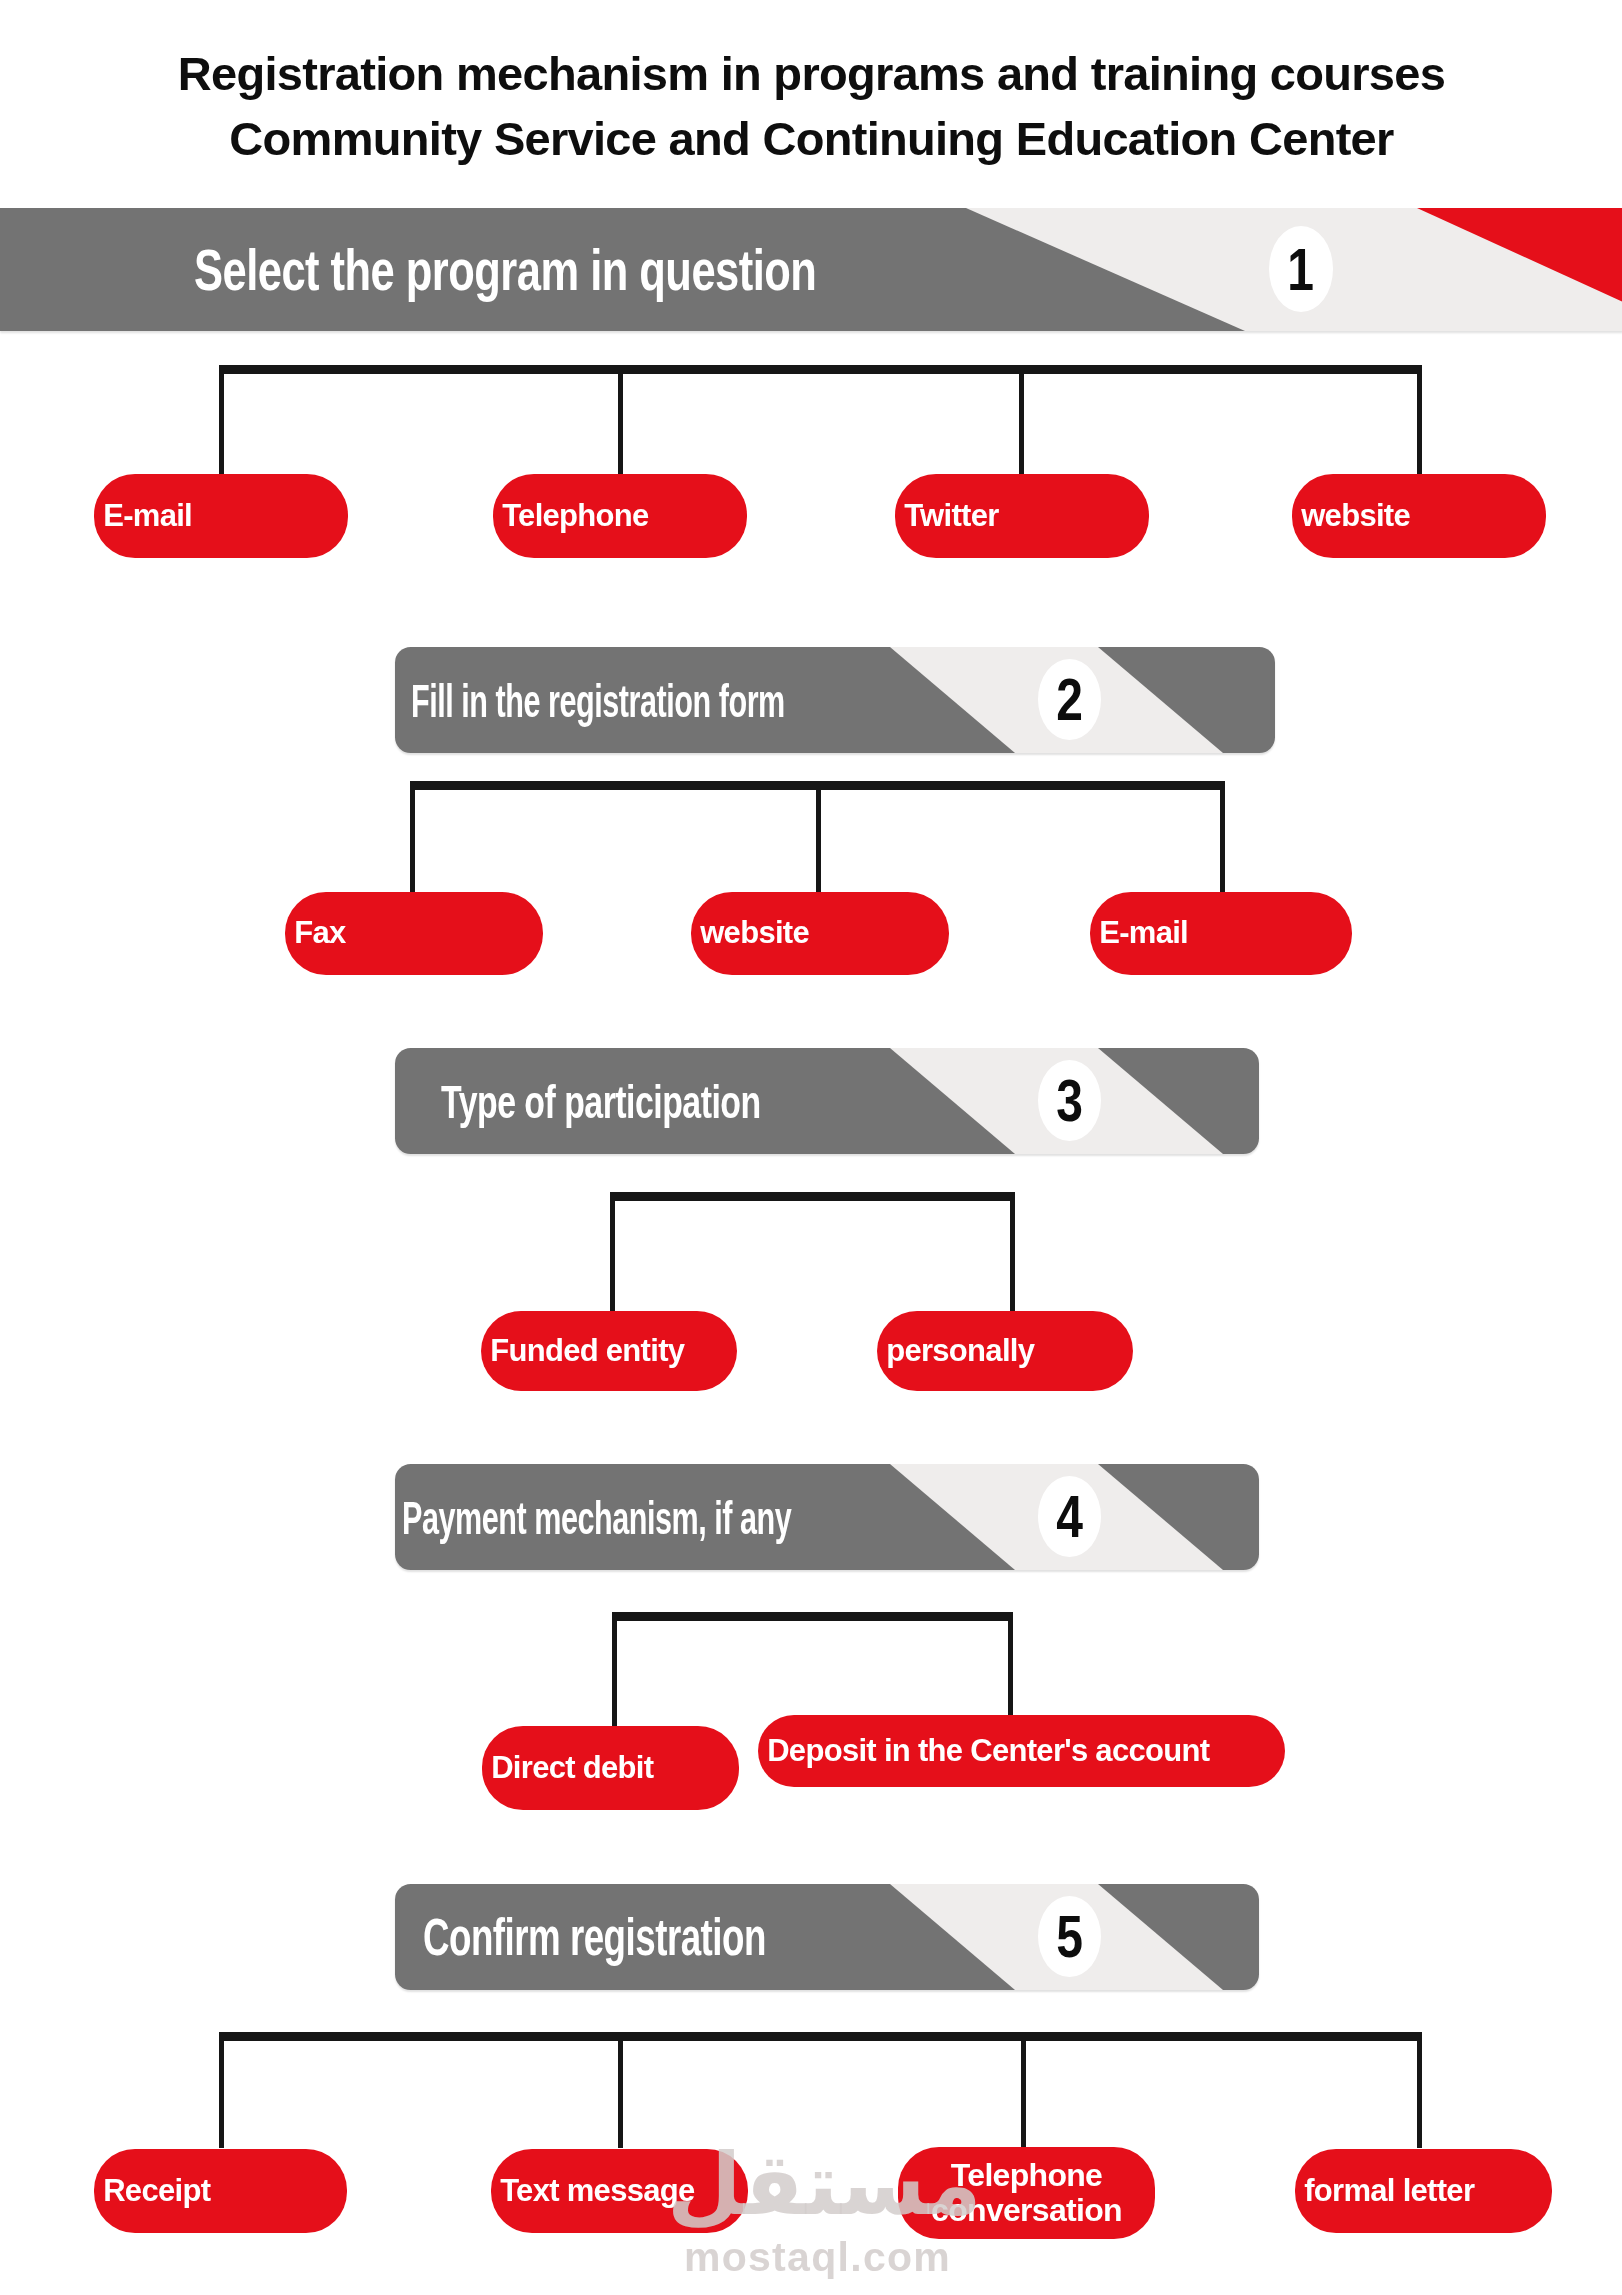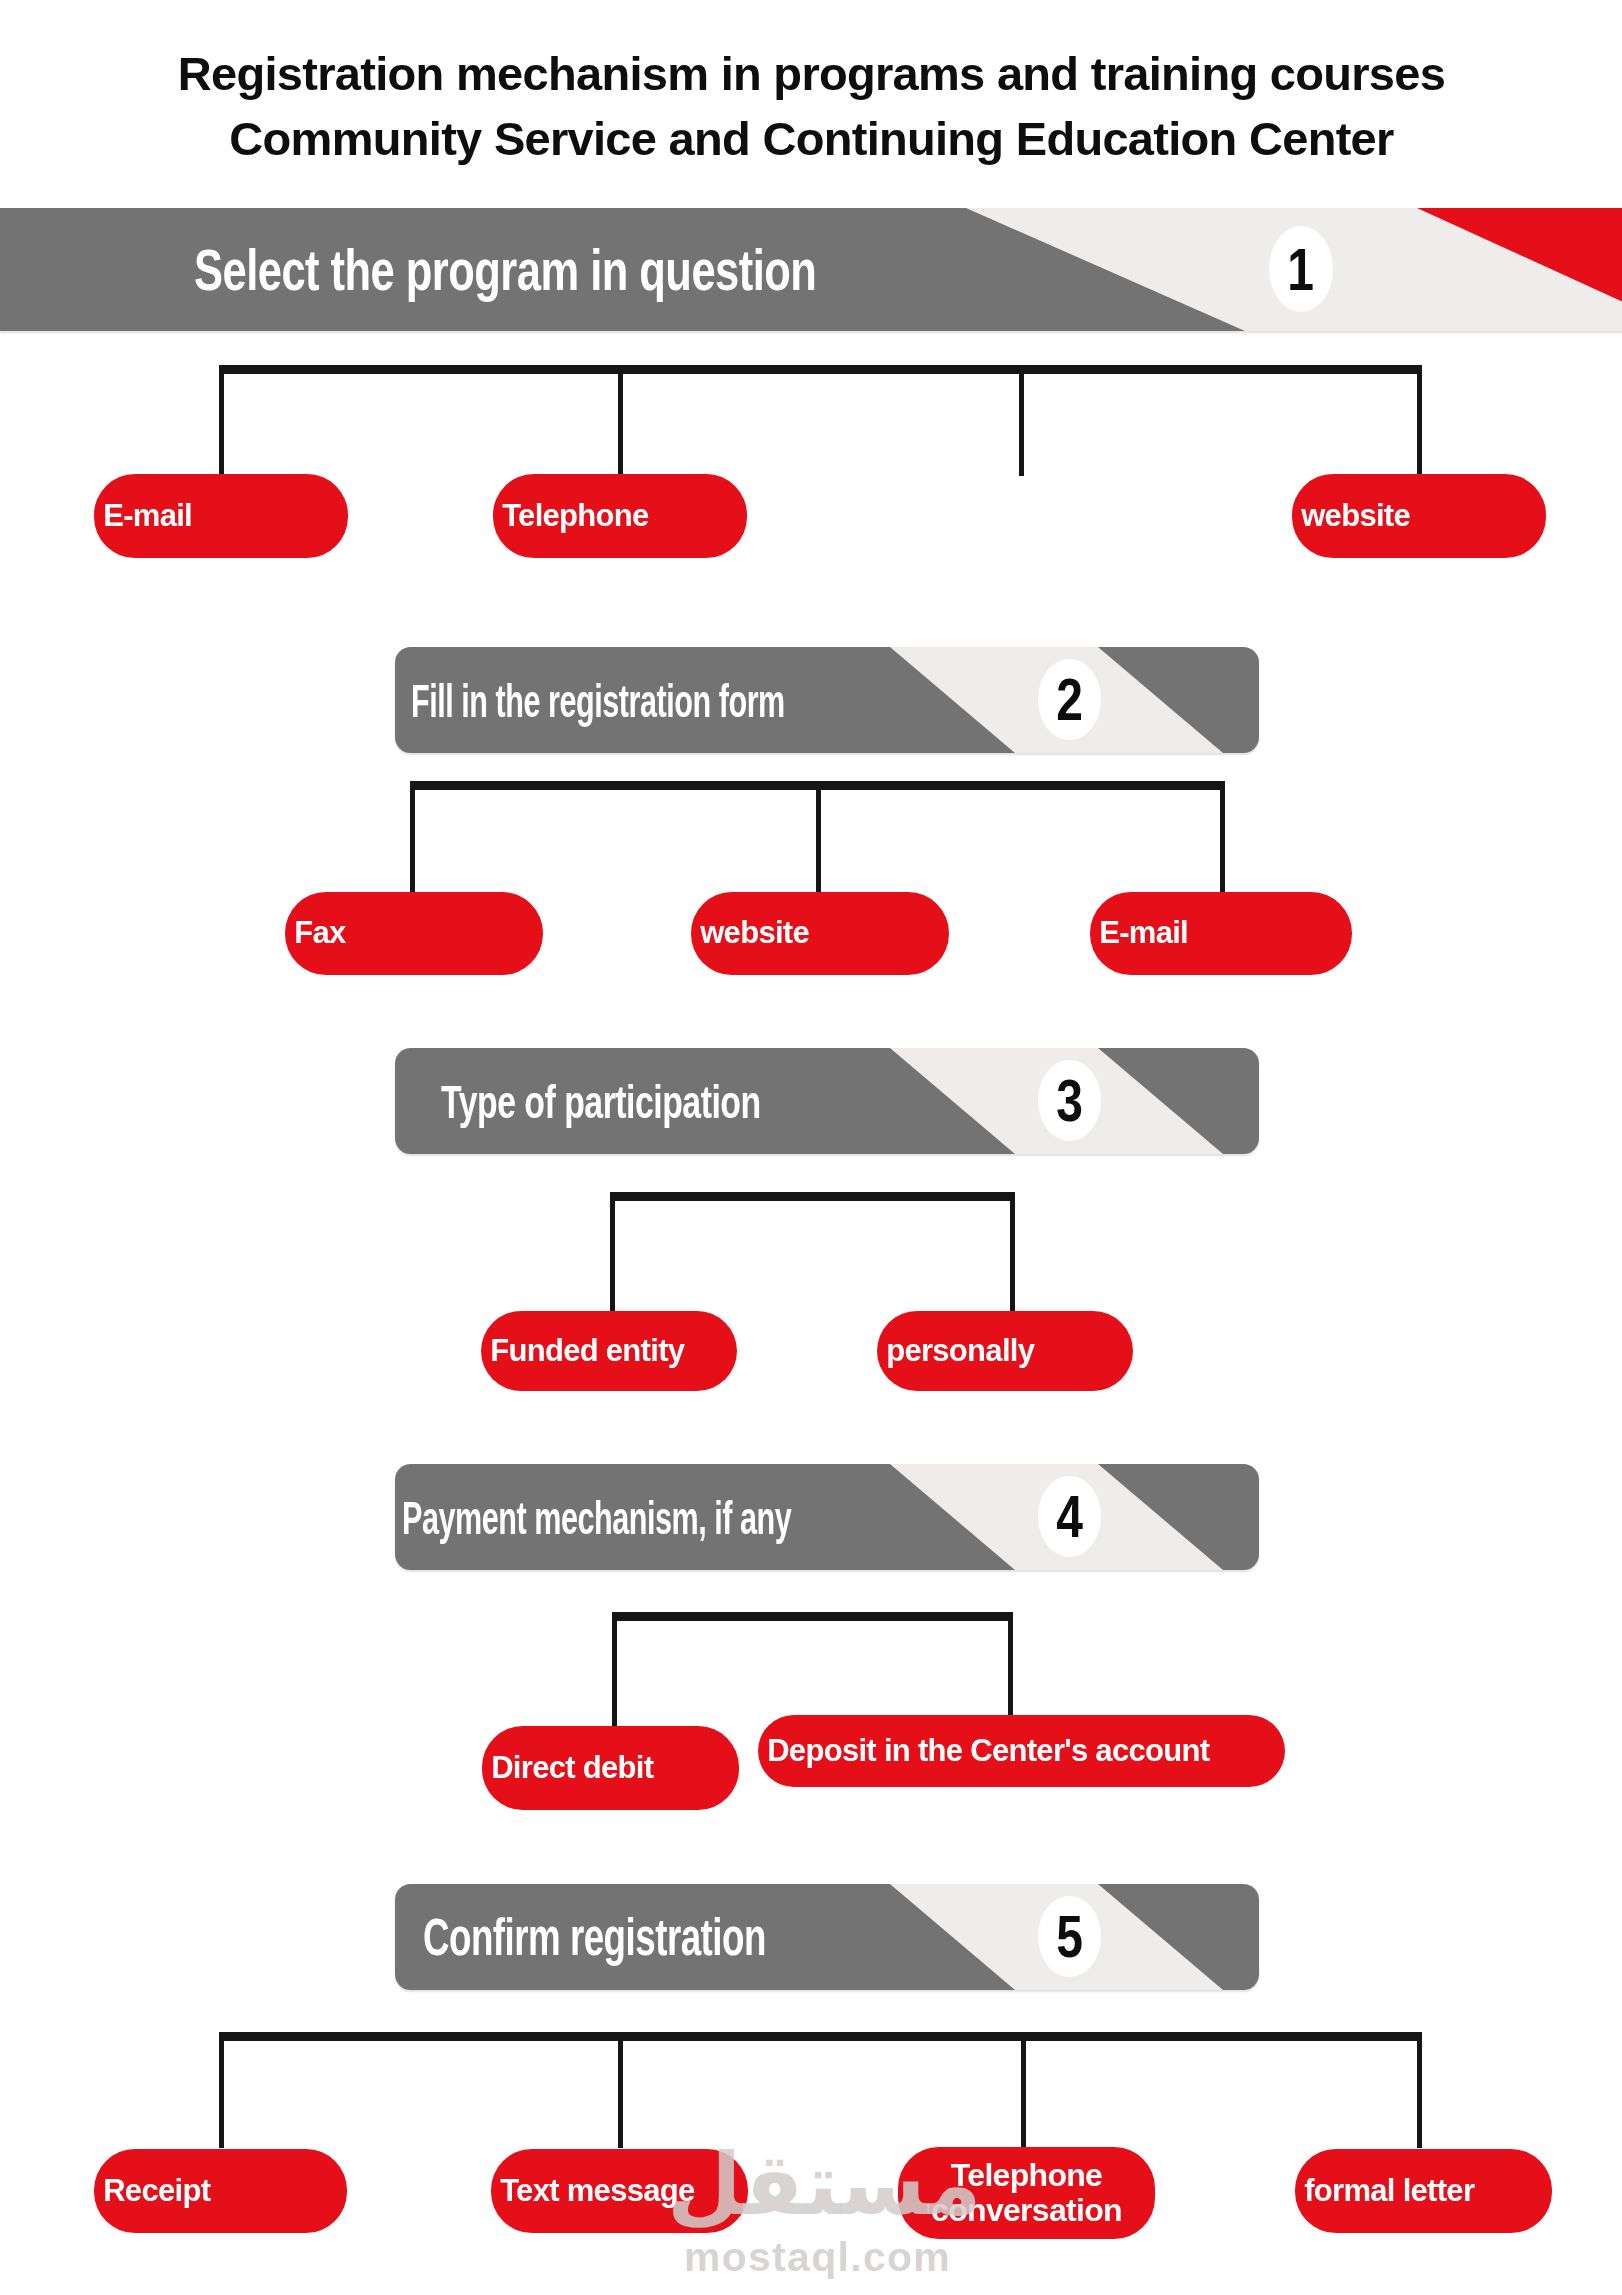--- a/index.html
+++ b/index.html
@@ -78,25 +78,28 @@
   <div class="vline" style="left:618px;top:365px;height:111px;"></div>
   <div class="vline" style="left:1019px;top:365px;height:111px;"></div>
   <div class="vline" style="left:1417px;top:365px;height:111px;"></div>
 
   <div class="pill" style="left:94px;top:474px;width:254px;height:84px;">
     <span>E-mail</span>
   </div>
   <div class="pill" style="left:493px;top:474px;width:254px;height:84px;">
     <span>Telephone</span>
   </div>
+  <div class="pill" style="left:895px;top:474px;width:254px;height:84px;">
+    <span>Twitter</span>
+  </div>
   <div class="pill" style="left:1292px;top:474px;width:254px;height:84px;">
     <span>website</span>
   </div>
 
-  <div class="banner rounded" style="left:395px;top:647px;width:864px;height:106px;">
+  <div class="banner rounded" style="left:395px;top:647px;width:864px;height:106px;padding-left:16px;">
     <div class="band" style="clip-path:polygon(495px 0, 703px 0, 828px 106px, 620px 106px);"></div>
     <div class="banner-title" style="padding-left:15.7px;font-size:47px;">
       <span class="cond" style="transform:scaleX(0.65);">Fill in the registration form</span>
     </div>
     <div class="badge" style="left:643px;top:12.4px;width:63px;height:81px;">
       <span class="num">2</span>
     </div>
   </div>
 
   <div class="hbar" style="left:410px;top:781px;width:815px;height:8.5px;"></div>

